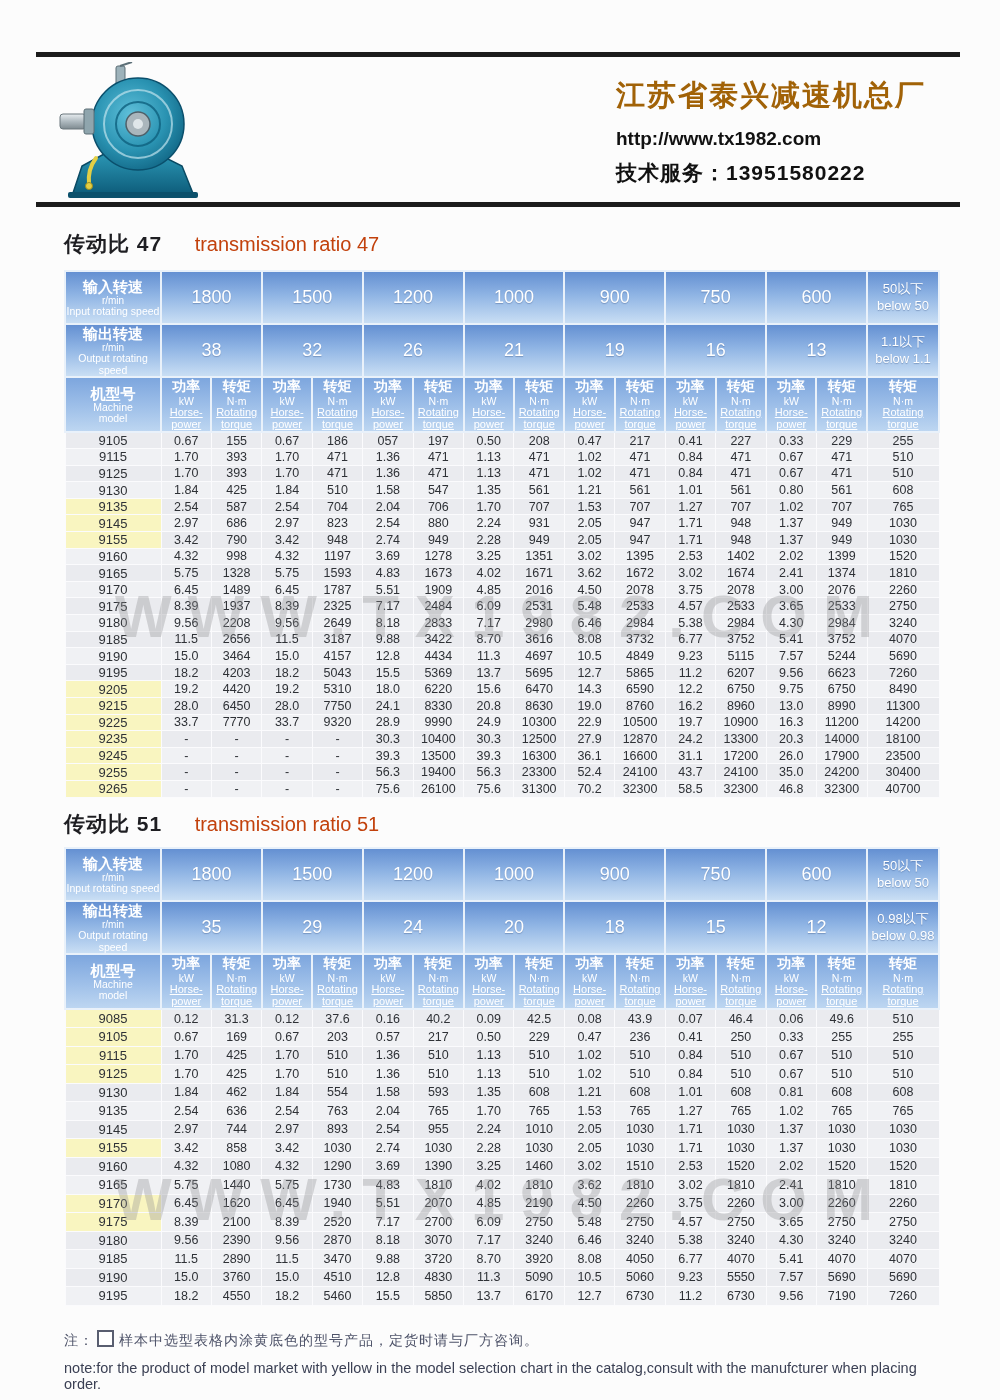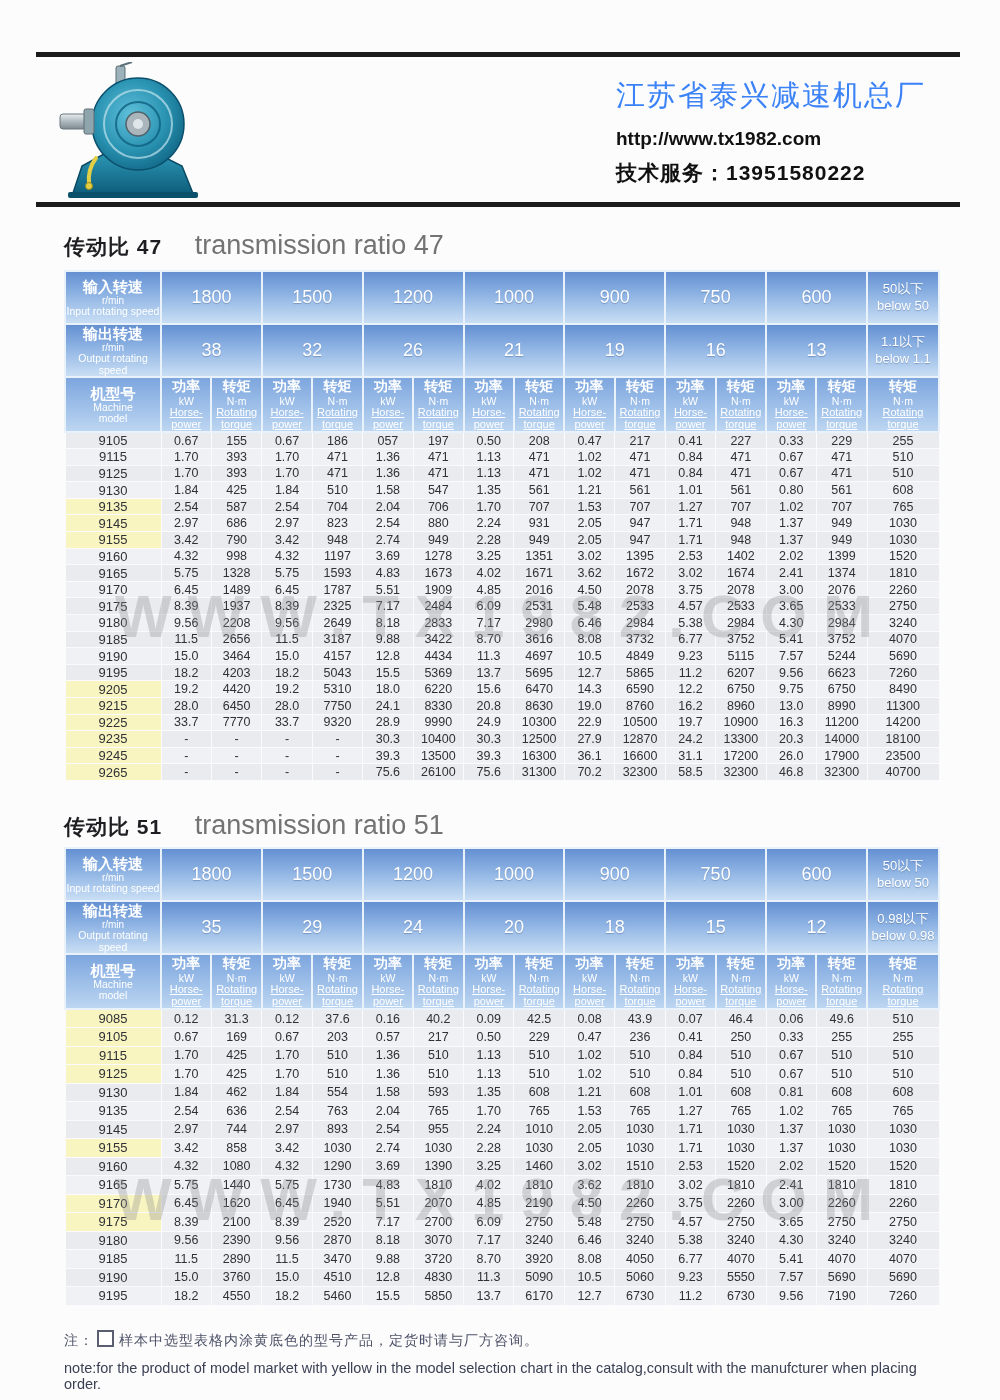--- a/index.html
+++ b/index.html
@@ -10,32 +10,32 @@
     color:#2b2e33;
   }
   .rule { position:absolute; left:36px; width:924px; height:5px; background:#1c1c1c; }
   .rule-top { top:52px; }
   .rule-mid { top:202px; }
 
   
   .brand { position:absolute; top:60px; left:36px; width:924px; height:140px; }
   .logo-box { position:absolute; left:22px; top:2px; width:150px; height:140px; }
   .company-info { position:absolute; left:580px; top:16px; }
-  .company-name { font-size:29px; font-weight:normal; color:#3b82f6; letter-spacing:2px; white-space:nowrap; }
+  .company-name { font-size:29px; font-weight:bold; color:#a16207; letter-spacing:2px; white-space:nowrap; }
   .company-site { font-size:19px; font-weight:bold; color:#111; margin-top:12px; }
   .company-phone { font-size:21px; font-weight:bold; color:#111; margin-top:9px; letter-spacing:1px; }
 
   
   .section { position:absolute; left:64px; width:876px; }
   #section-47 { top:230px; }
   #section-51 { top:810px; }
   .section-title { height:40px; }
   #section-51 .section-title { height:37px; }
   .title-cn { font-size:21px; font-weight:bold; color:#1e1e22; letter-spacing:1px; }
-  .title-en { font-size:27px; color:#737373; margin-left:28px;margin-top:20px; }
+  .title-en { font-size:20px; color:#c2410c; margin-left:28px;margin-top:20px; }
 
   .table-wrap { position:relative; }
   table.spec-table { width:876px; border-collapse:collapse; table-layout:fixed; }
   col.col-model { width:96px; }
   col.col-last  { width:72px; }
 
   
   thead th {
     background:linear-gradient(to bottom,#6490d2 0%,#8fb4e4 45%,#c9def4 100%);
     color:#fff; font-weight:normal; border:2px solid #e9f1fa;
@@ -627,20 +627,38 @@
               <td class="val-cell">16300</td>
               <td class="val-cell">36.1</td>
               <td class="val-cell">16600</td>
               <td class="val-cell">31.1</td>
               <td class="val-cell">17200</td>
               <td class="val-cell">26.0</td>
               <td class="val-cell">17900</td>
               <td class="val-cell">23500</td>
             </tr>
             <tr class="drow">
+              <td class="model-cell yellow">9255</td>
+              <td class="val-cell">-</td>
+              <td class="val-cell">-</td>
+              <td class="val-cell">-</td>
+              <td class="val-cell">-</td>
+              <td class="val-cell">56.3</td>
+              <td class="val-cell">19400</td>
+              <td class="val-cell">56.3</td>
+              <td class="val-cell">23300</td>
+              <td class="val-cell">52.4</td>
+              <td class="val-cell">24100</td>
+              <td class="val-cell">43.7</td>
+              <td class="val-cell">24100</td>
+              <td class="val-cell">35.0</td>
+              <td class="val-cell">24200</td>
+              <td class="val-cell">30400</td>
+            </tr>
+            <tr class="drow">
               <td class="model-cell yellow">9265</td>
               <td class="val-cell">-</td>
               <td class="val-cell">-</td>
               <td class="val-cell">-</td>
               <td class="val-cell">-</td>
               <td class="val-cell">75.6</td>
               <td class="val-cell">26100</td>
               <td class="val-cell">75.6</td>
               <td class="val-cell">31300</td>
               <td class="val-cell">70.2</td>

